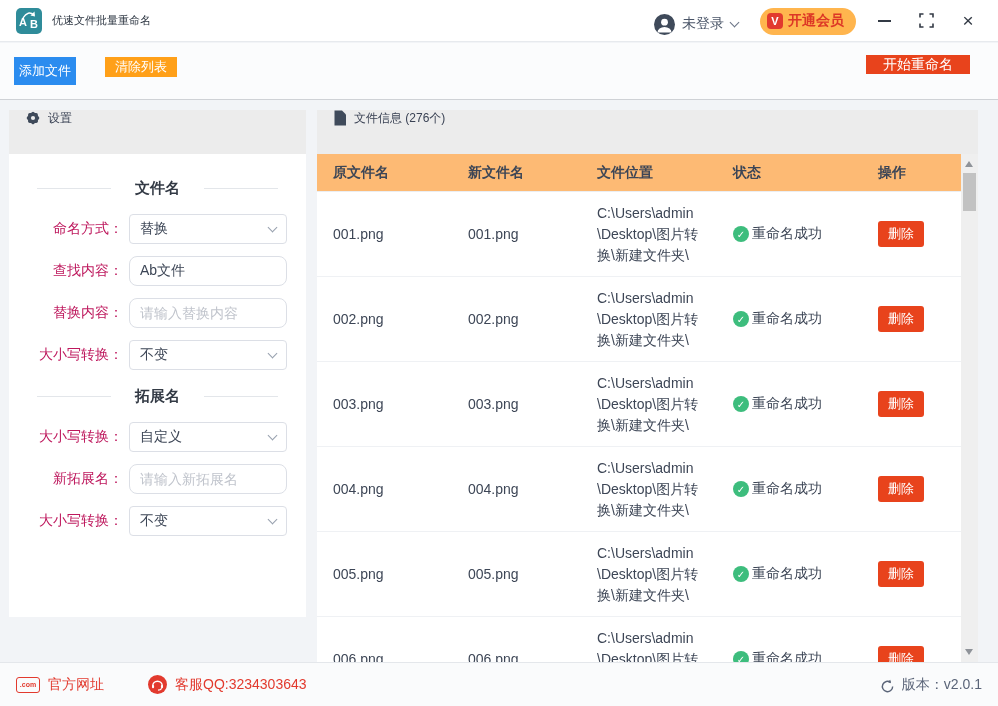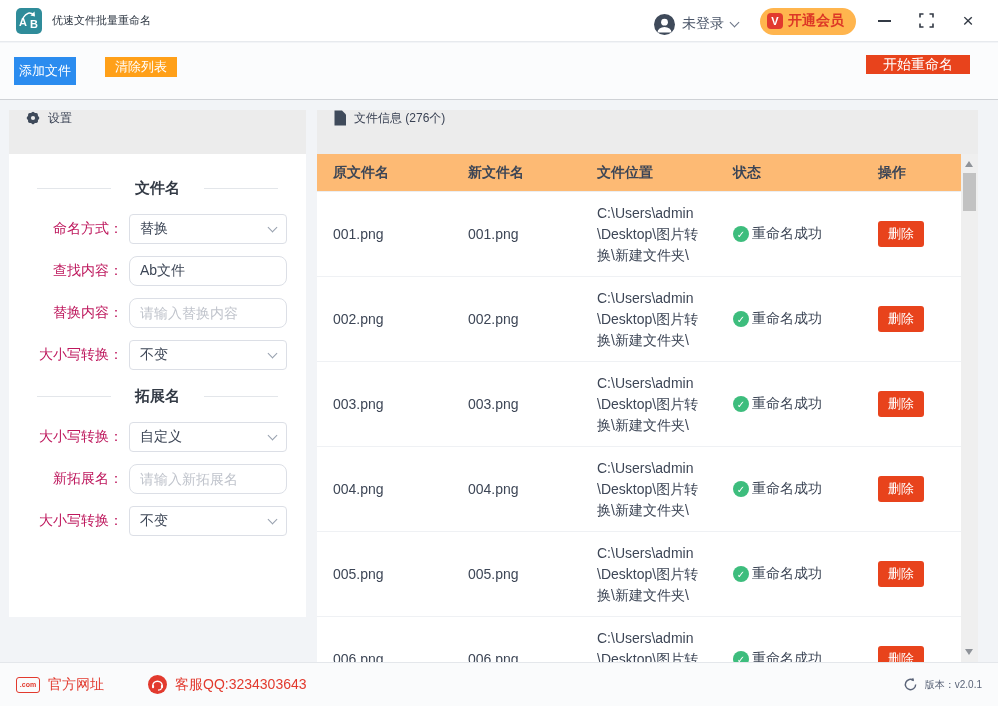--- a/index.html
+++ b/index.html
@@ -64,21 +64,21 @@
   .sb-arrow { position:absolute; left:4px; width:0; height:0; border-left:4.5px solid transparent; border-right:4.5px solid transparent; cursor:pointer; }
   .sb-up { top:7px; border-bottom:6px solid #8F9399; }
   .sb-down { bottom:7px; border-top:6px solid #8F9399; }
   .sb-thumb { position:absolute; left:2px; top:19px; width:13px; height:38px; background:#C2C2C2; cursor:pointer; }
 
   
   .footer { position:absolute; left:0; bottom:0; width:998px; height:44px; background:#FAFBFC; border-top:1px solid #E4E7EB; display:flex; align-items:center; padding:8px 16px; }
   .f-link { display:flex; align-items:center; gap:8px; color:var(--footer-red,#E23A2E); font-size:14px; cursor:pointer; }
   .f-link + .f-link { margin-left:44px; }
   .com-ico { width:24px; height:16px; border:1.5px solid #E23A2E; border-radius:3px; font-size:7px; font-weight:bold; color:#E23A2E; display:flex; align-items:center; justify-content:center; letter-spacing:0; }
-  .f-version { margin-left:auto; display:flex; align-items:flex-end; gap:7px; color:#5A6478; font-size:10px; }
+  .f-version { margin-left:auto; display:flex; align-items:flex-end; gap:7px; color:#5A6478; font-size:14px; }
 </style>
 </head>
 <body>
 
 <header class="titlebar">
   <div class="logo">
     <span class="la">A</span>
     <span class="lb">B</span>
     <svg width="20" height="12" viewBox="0 0 20 12">
       <path d="M4 9 Q9 1 15 6" stroke="#fff" fill="none" stroke-width="1.4"></path>

